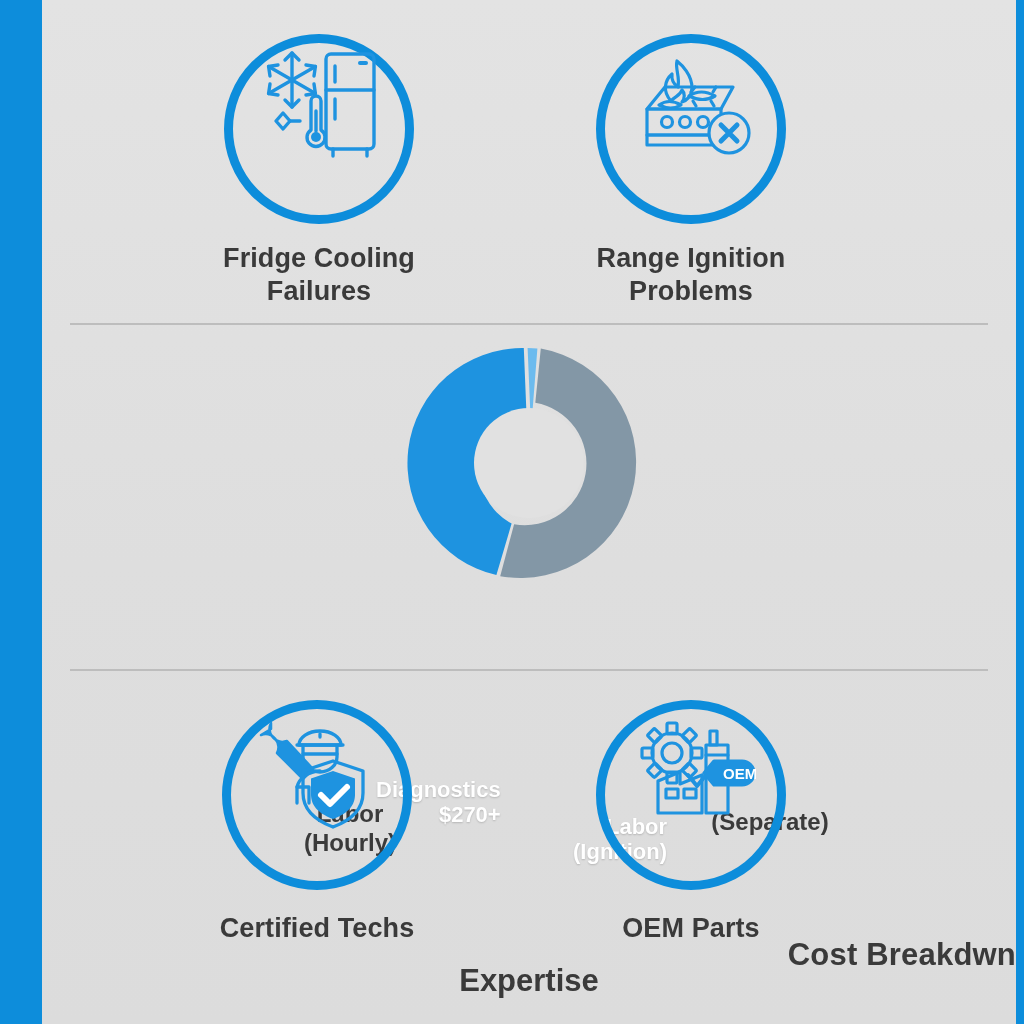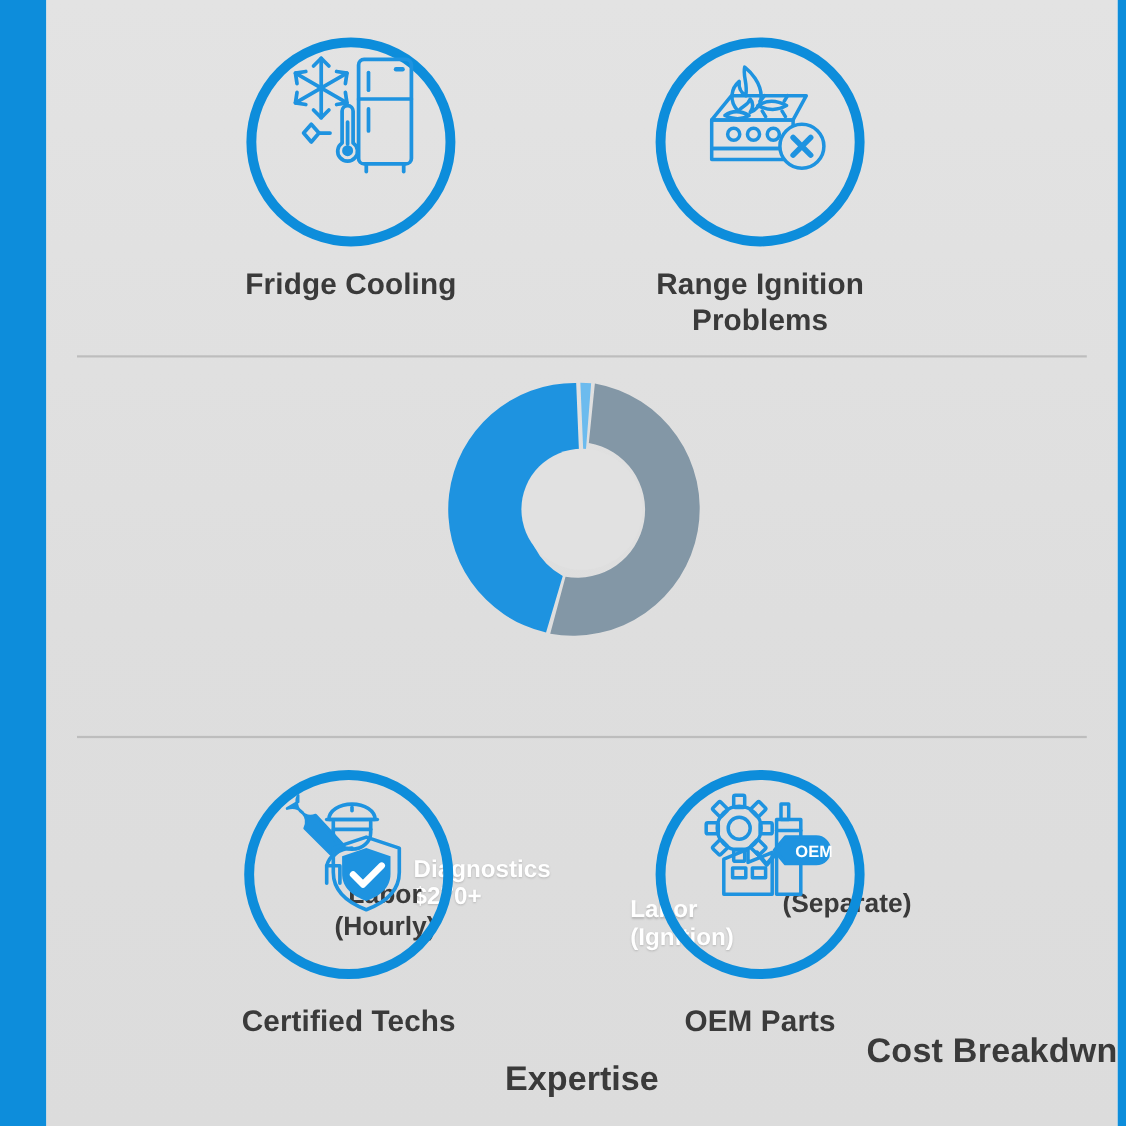--- a/index.html
+++ b/index.html
@@ -74,21 +74,21 @@
     width:250px;height:250px;
   }
   #donut-wrap svg{display:block;}
 
   .slice-label{
     position:absolute;
     color:#ffffff;
     font-weight:bold;
     font-size:22px;
     line-height:1.12;
-    text-align:left;
+    text-align:right;
     text-shadow:0 1px 2px rgba(0,0,0,.18);
     pointer-events:none;
     white-space:nowrap;
   }
   #label-diagnostics{left:334px;top:448px;}
   #label-labor-inner{left:531px;top:485px;}
 
   .outer-label{
     position:absolute;
     color:#3a3a3a;
@@ -157,20 +157,21 @@
             <line x1="62" y1="68" x2="62" y2="88"></line>
             <circle cx="62" cy="94" r="5" fill="#1e93e0" stroke="none"></circle>
 
             <path d="M22 78 l7 -8 l7 8 l-7 8 z"></path>
             <line x1="36" y1="78" x2="46" y2="78"></line>
           </svg>
         </span>
       </div>
       <div class="card-caption">
         <div>Fridge Cooling</div>
+        <div>Failures</div>
       </div>
     </div>
 
     <div class="icon-card" id="card-range">
       <div class="icon-ring">
         <span>
           <svg width="132" height="124" viewBox="0 0 132 124" fill="none" stroke="#1e93e0" stroke-width="3.2" stroke-linecap="round" stroke-linejoin="round">
 
             <path d="M22 66 L40 44 L108 44 L96 66 Z"></path>
 

